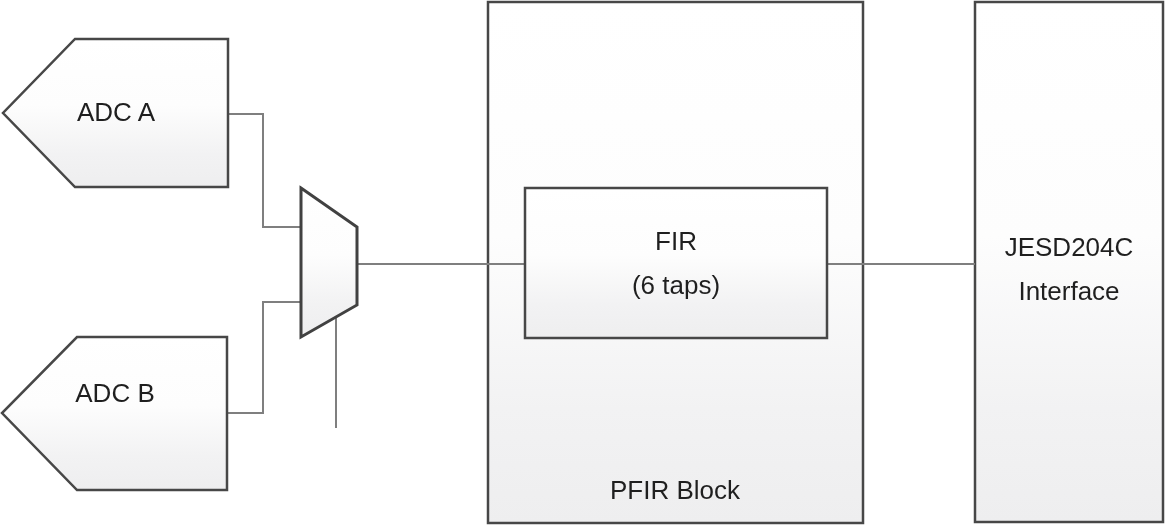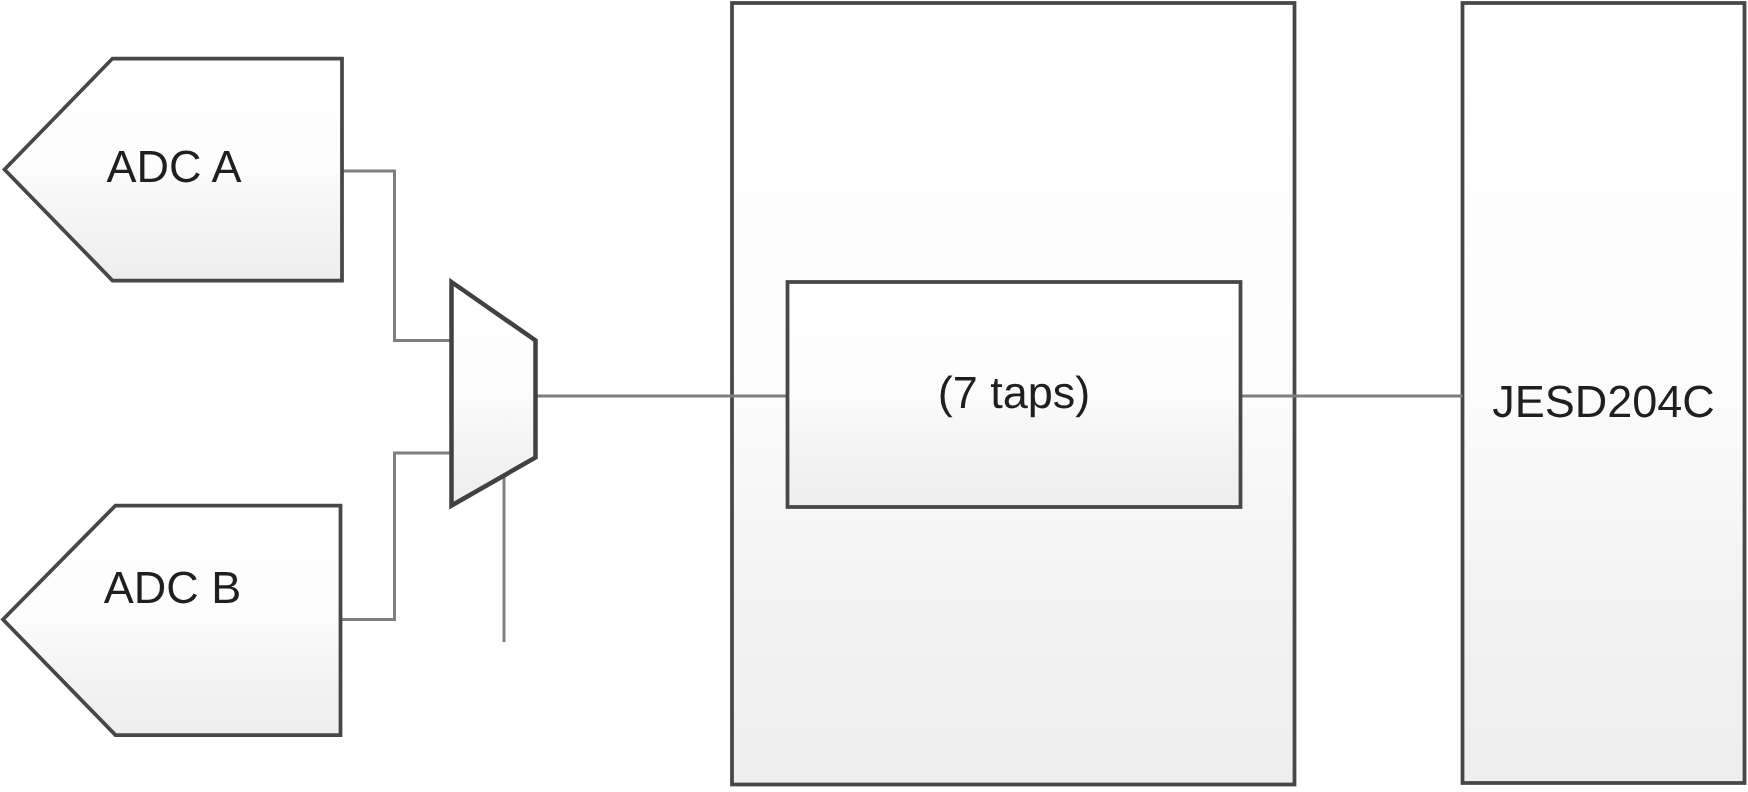--- a/index.html
+++ b/index.html
@@ -42,21 +42,21 @@
   }
   .wire{
     stroke:var(--wire);
     stroke-width:2;
     fill:none;
   }
   .lbl{
     position:absolute;
     transform:translate(-50%,-50%);
     color:var(--text);
-    font-size:30px;
+    font-size:26px;
     line-height:44px;
     text-align:center;
     white-space:nowrap;
   }
   .lbl span{display:block;}
 </style>
 </head>
 <body>
 
 <div class="canvas">
@@ -86,22 +86,25 @@
     <polygon class="poly-shape" points="77,337 227,337 227,490 77,490 2,413"></polygon>
 
     <polygon class="mux-shape" points="301,188 357,227 357,305 301,337"></polygon>
   </svg>
 
   <div class="lbl" style="left:116px;top:112px;">ADC A</div>
 
   <div class="lbl" style="left:115px;top:393px;">ADC B</div>
 
   <div class="lbl" style="left:676px;top:263px;">
-    <span>(7 taps)</span>
+    <span>FIR</span>
+    <span>(6 taps)</span>
   </div>
 
+  <div class="lbl" style="left:675px;top:490px;">PFIR Block</div>
 
   <div class="lbl" style="left:1069px;top:269px;">
     <span>JESD204C</span>
+    <span>Interface</span>
   </div>
 
 
 </div>
 
 </body></html>

